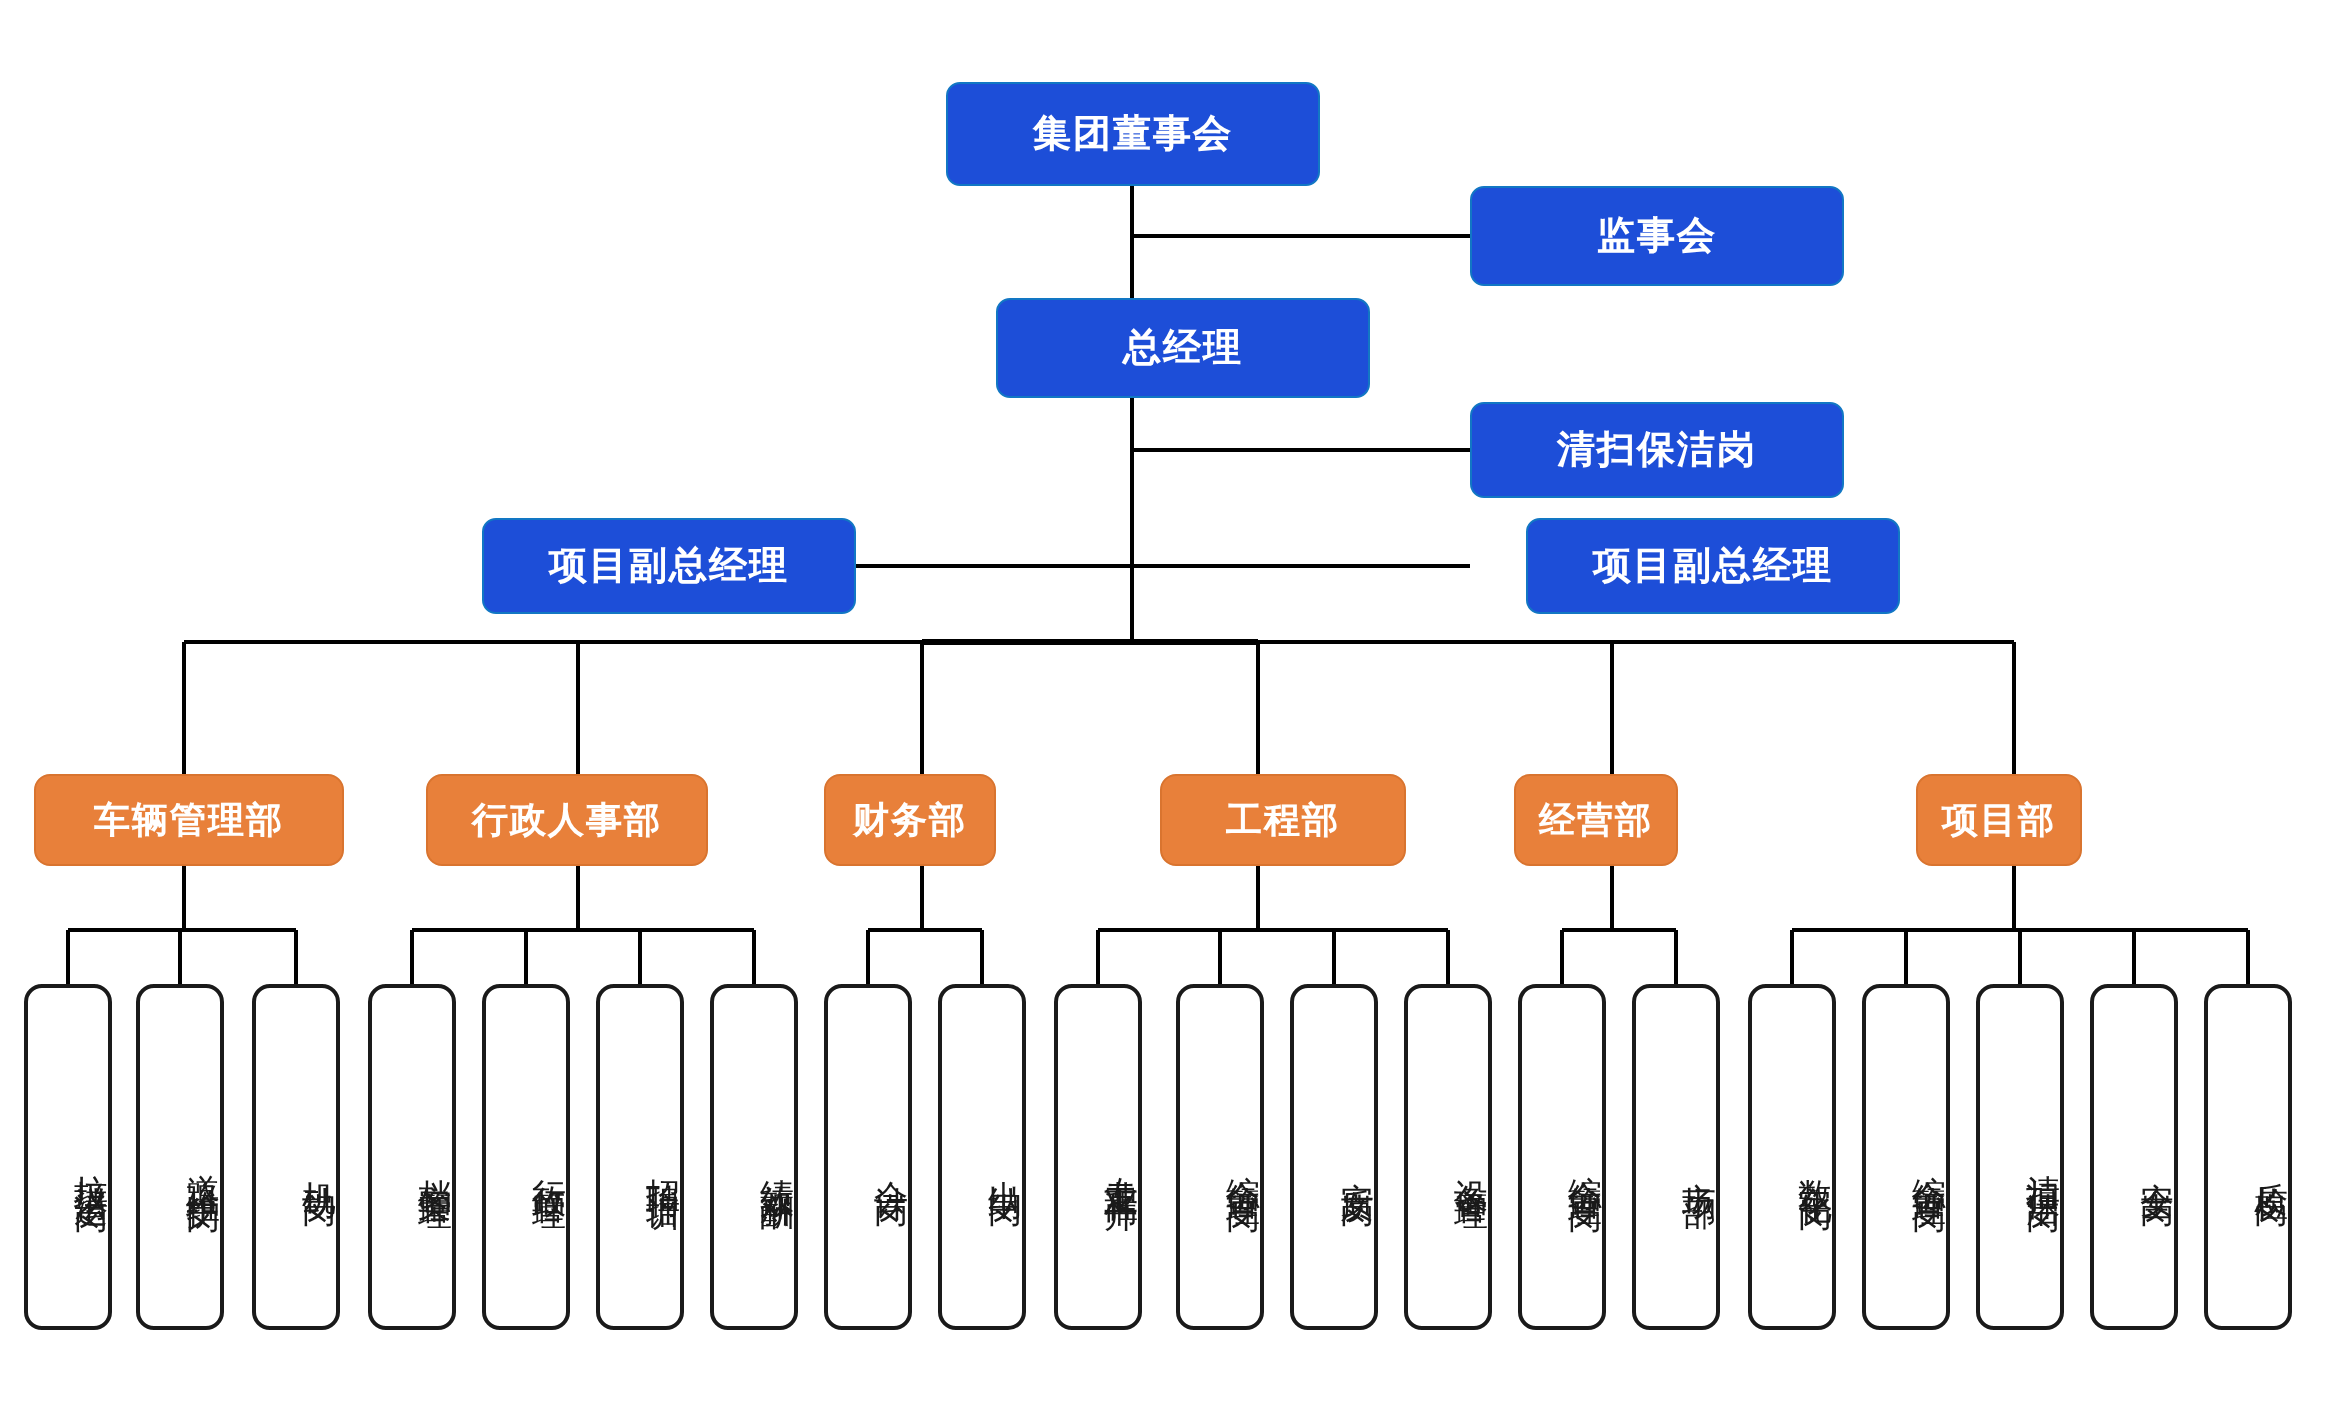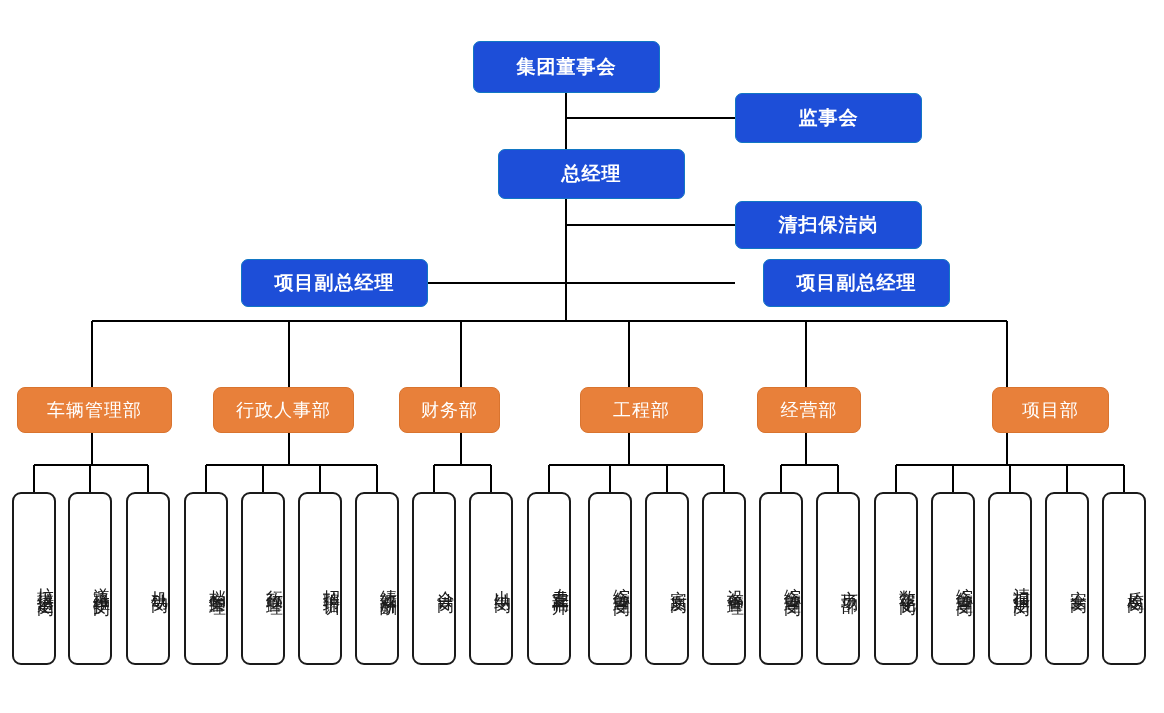--- a/index.html
+++ b/index.html
@@ -42,21 +42,21 @@
     font-size: 19px;
     font-weight: 600;
     letter-spacing: 1px;
     border: 1px solid #1277c4;
   }
   .node-dept {
     background: #E8803A;
     color: #ffffff;
     border-radius: 8px;
     font-size: 18px;
-    font-weight: 400;
+    font-weight: 700;
     letter-spacing: 1px;
     border: 1px solid #d9742f;
   }
   .node-leaf {
     background: #ffffff;
     color: #1a1a1a;
     border-radius: 9px;
     border: 2px solid #1a1a1a;
     font-size: 17px;
     font-weight: 500;
@@ -132,24 +132,24 @@
 
   <div id="nodes-layer">
       <div class="node node-exec" style="left: 473px; top: 41px; width: 187px; height: 52px;">集团董事会</div>
       <div class="node node-exec" style="left: 735px; top: 93px; width: 187px; height: 50px;">监事会</div>
       <div class="node node-exec" style="left: 498px; top: 149px; width: 187px; height: 50px;">总经理</div>
       <div class="node node-exec" style="left: 735px; top: 201px; width: 187px; height: 48px;">清扫保洁岗</div>
       <div class="node node-exec" style="left: 735px; top: 259px; width: 187px; height: 48px; margin-left: 28px;">项目副总经理</div>
       <div class="node node-exec" style="left: 241px; top: 259px; width: 187px; height: 48px;">项目副总经理</div>
       <div class="node node-dept" style="left: 17px; top: 387px; width: 155px; height: 46px;">车辆管理部</div>
       <div class="node node-dept" style="left: 213px; top: 387px; width: 141px; height: 46px;">行政人事部</div>
-      <div class="node node-dept" style="left: 399px; top: 387px; width: 101px; height: 46px;">财务部</div>
+      <div class="node node-dept" style="left: 412px; top: 387px; width: 86px; height: 46px;">财务部</div>
       <div class="node node-dept" style="left: 580px; top: 387px; width: 123px; height: 46px;">工程部</div>
-      <div class="node node-dept" style="left: 757px; top: 387px; width: 104px; height: 46px;">经营部</div>
-      <div class="node node-dept" style="left: 992px; top: 387px; width: 117px; height: 46px;">项目部</div>
+      <div class="node node-dept" style="left: 757px; top: 387px; width: 82px; height: 46px;">经营部</div>
+      <div class="node node-dept" style="left: 958px; top: 387px; width: 83px; height: 46px;">项目部</div>
       <div class="node node-leaf" style="left: 12px; top: 492px; width: 44px; height: 173px;">
         <span class="leaf-text">垃圾清运岗</span>
       </div>
       <div class="node node-leaf" style="left: 68px; top: 492px; width: 44px; height: 173px;">
         <span class="leaf-text">道路维护岗</span>
       </div>
       <div class="node node-leaf" style="left: 126px; top: 492px; width: 44px; height: 173px;">
         <span class="leaf-text">机动岗</span>
       </div>
       <div class="node node-leaf" style="left: 184px; top: 492px; width: 44px; height: 173px;">

